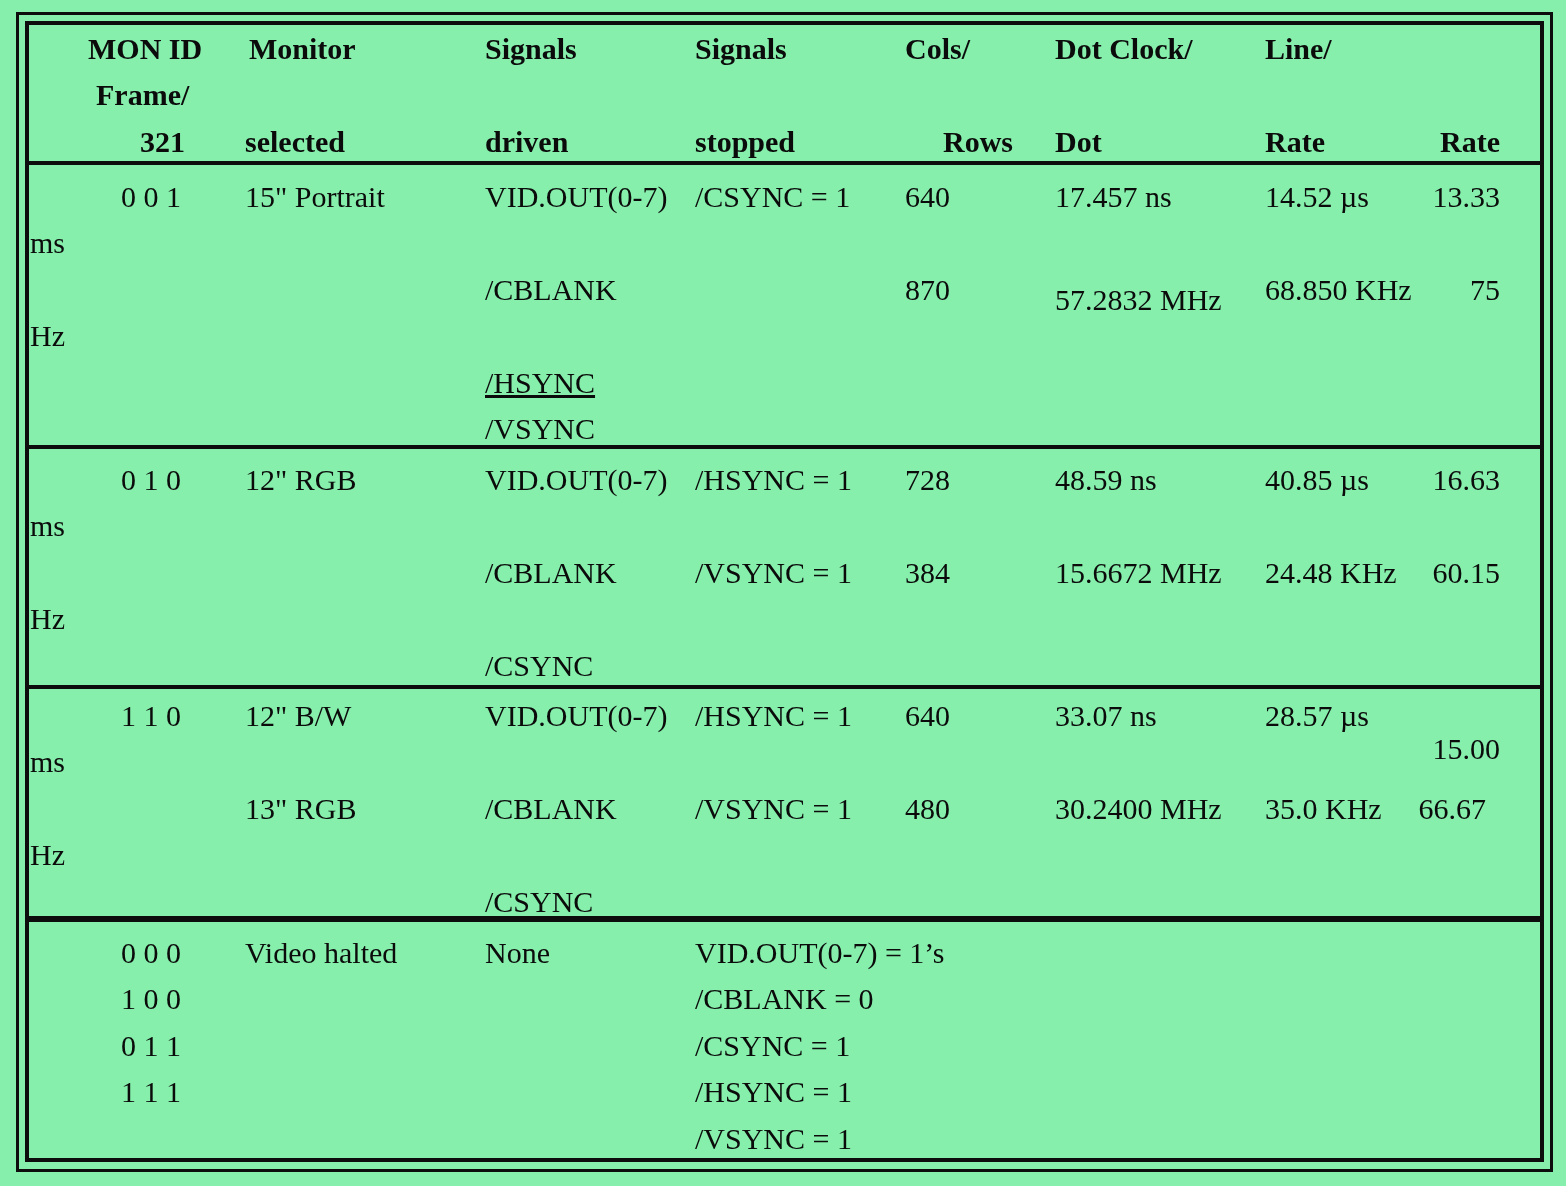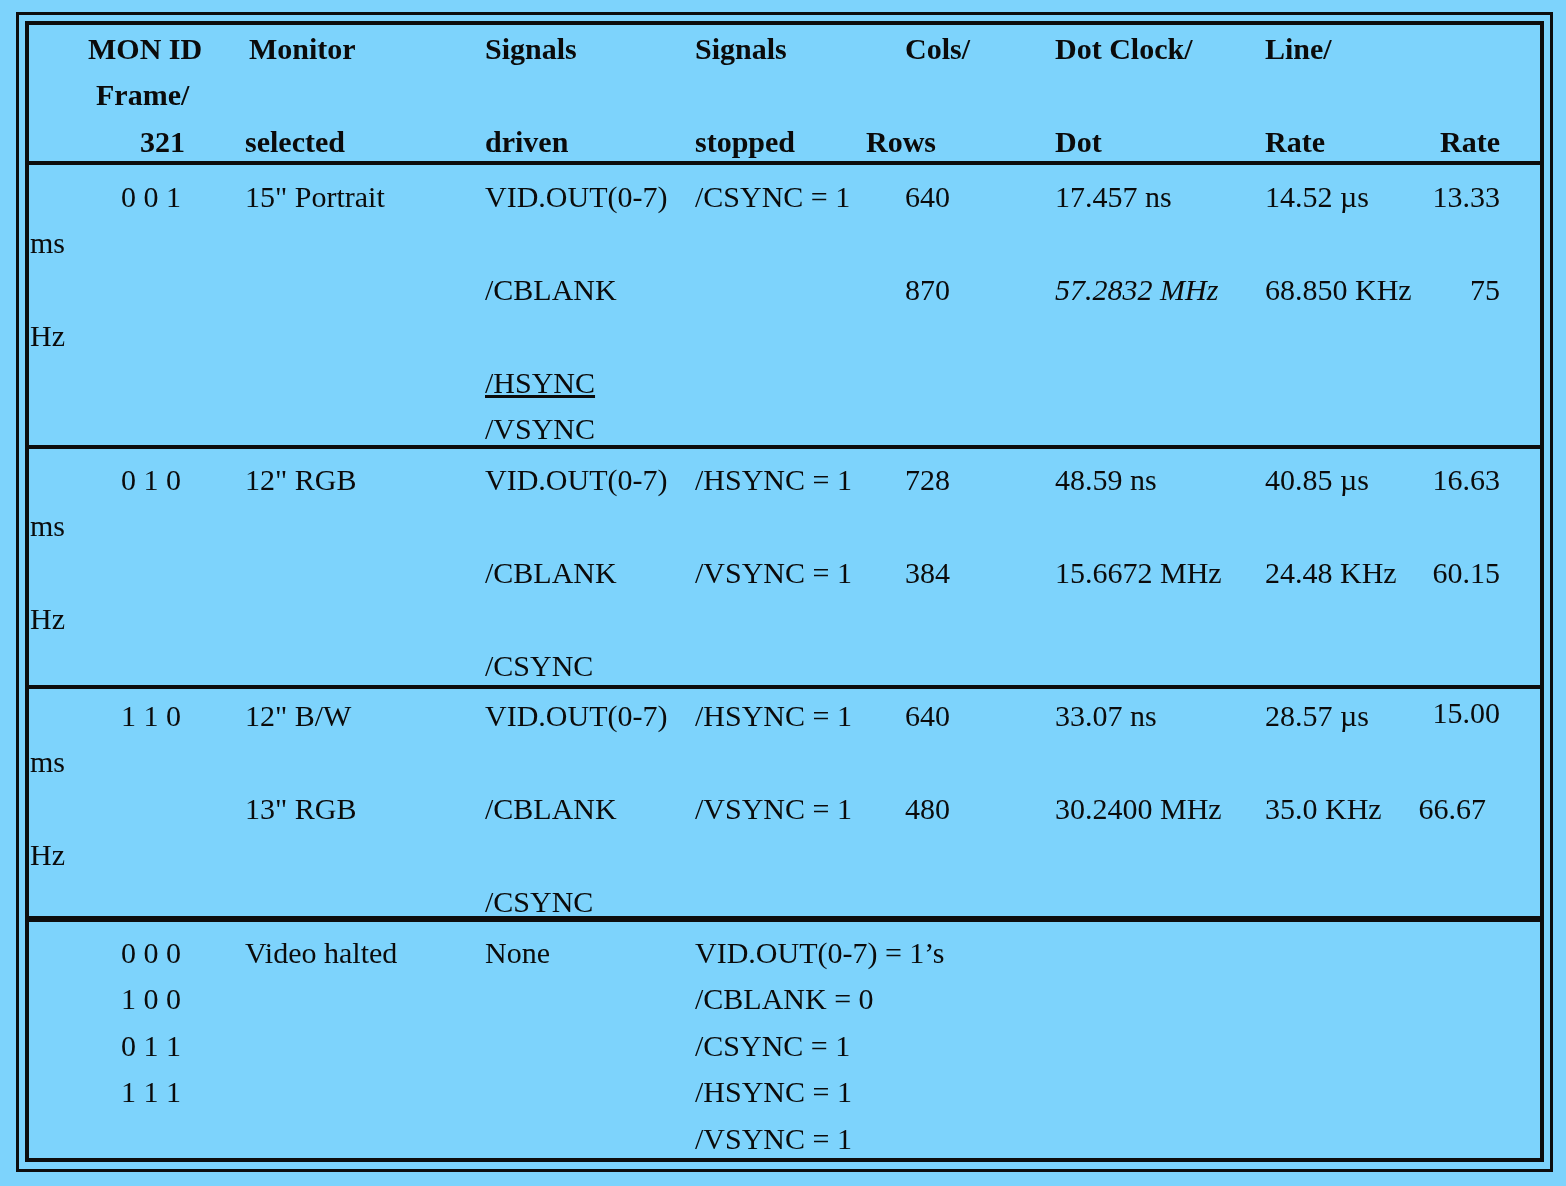--- a/index.html
+++ b/index.html
@@ -1,20 +1,20 @@
 <!DOCTYPE html>
 <html><head>
 <meta charset="utf-8">
 <style>
   html, body { margin: 0; padding: 0; background: #ffffff; }
   .page {
     position: relative;
     width: 1566px;
     height: 1186px;
-    background: #7dd3fc;
+    background: #86efac;
     font-family: "Liberation Serif", serif;
     color: #0b0b0b;
     overflow: hidden;
   }
   .frame { position: absolute; box-sizing: border-box; }
   .frame-outer { left: 16px; top: 12px; width: 1537px; height: 1160px; border: 3px solid #0d0d0d; }
   .frame-inner { left: 25px; top: 21px; width: 1519px; height: 1141px; border: 4px solid #0d0d0d; }
   .sep { position: absolute; left: 29px; width: 1511px; background: #0d0d0d; }
   .cell {
     position: absolute;
@@ -43,36 +43,36 @@
       <span class="cell hdr" style="left: 485px; top: 33.5px;">Signals</span>
       <span class="cell hdr" style="left: 695px; top: 33.5px;">Signals</span>
       <span class="cell hdr" style="left: 905px; top: 33.5px;">Cols/</span>
       <span class="cell hdr" style="left: 1055px; top: 33.5px;">Dot Clock/</span>
       <span class="cell hdr" style="left: 1265px; top: 33.5px;">Line/</span>
       <span class="cell hdr" style="left: 96px; top: 80px;">Frame/</span>
       <span class="cell hdr" style="left: 140px; top: 126.5px;">321</span>
       <span class="cell hdr" style="left: 245px; top: 126.5px;">selected</span>
       <span class="cell hdr" style="left: 485px; top: 126.5px;">driven</span>
       <span class="cell hdr" style="left: 695px; top: 126.5px;">stopped</span>
-      <span class="cell hdr" style="left: 866px; top: 126.5px;">Rows</span>
+      <span class="cell hdr" style="left: 943px; top: 126.5px;">Rows</span>
       <span class="cell hdr" style="left: 1055px; top: 126.5px;">Dot</span>
       <span class="cell hdr" style="left: 1265px; top: 126.5px;">Rate</span>
       <span class="cell hdr" style="right: 66px; top: 126.5px;">Rate</span>
       <span class="cell" style="left: 121px; top: 181.5px; text-align: right;">0 0 1</span>
       <span class="cell" style="left: 245px; top: 181.5px;">15" Portrait</span>
       <span class="cell" style="left: 485px; top: 181.5px;">VID.OUT(0-7)</span>
       <span class="cell" style="left: 695px; top: 181.5px;">/CSYNC = 1</span>
       <span class="cell" style="left: 905px; top: 181.5px;">640</span>
       <span class="cell" style="left: 1055px; top: 181.5px;">17.457 ns</span>
       <span class="cell" style="left: 1265px; top: 181.5px;">14.52 µs</span>
       <span class="cell" style="right: 66px; top: 181.5px;">13.33</span>
       <span class="cell" style="left: 30px; top: 228px;">ms</span>
       <span class="cell" style="left: 485px; top: 274.5px;">/CBLANK</span>
       <span class="cell" style="left: 905px; top: 274.5px;">870</span>
-      <span class="cell" style="left: 1055px; top: 275px; font-style: italic;">57.2832 MHz</span>
+      <span class="cell" style="left: 1055px; top: 285px;">57.2832 MHz</span>
       <span class="cell" style="left: 1265px; top: 274.5px;">68.850 KHz</span>
       <span class="cell" style="right: 66px; top: 274.5px;">75</span>
       <span class="cell" style="left: 30px; top: 321px;">Hz</span>
       <span class="cell" style="left: 485px; top: 367.5px; text-decoration: underline;">/HSYNC</span>
       <span class="cell" style="left: 485px; top: 414px;">/VSYNC</span>
       <span class="cell" style="left: 121px; top: 464.5px;">0 1 0</span>
       <span class="cell" style="left: 245px; top: 464.5px;">12" RGB</span>
       <span class="cell" style="left: 485px; top: 464.5px;">VID.OUT(0-7)</span>
       <span class="cell" style="left: 695px; top: 464.5px;">/HSYNC = 1</span>
       <span class="cell" style="left: 905px; top: 464.5px;">728</span>
@@ -88,21 +88,21 @@
       <span class="cell" style="right: 66px; top: 557.5px;">60.15</span>
       <span class="cell" style="left: 30px; top: 604px;">Hz</span>
       <span class="cell" style="left: 485px; top: 650.5px;">/CSYNC</span>
       <span class="cell" style="left: 121px; top: 700.5px;">1 1 0</span>
       <span class="cell" style="left: 245px; top: 700.5px;">12" B/W</span>
       <span class="cell" style="left: 485px; top: 700.5px;">VID.OUT(0-7)</span>
       <span class="cell" style="left: 695px; top: 700.5px;">/HSYNC = 1</span>
       <span class="cell" style="left: 905px; top: 700.5px;">640</span>
       <span class="cell" style="left: 1055px; top: 700.5px;">33.07 ns</span>
       <span class="cell" style="left: 1265px; top: 700.5px;">28.57 µs</span>
-      <span class="cell" style="right: 66px; top: 698px;">15.00</span>
+      <span class="cell" style="right: 66px; top: 734px;">15.00</span>
       <span class="cell" style="left: 30px; top: 747px;">ms</span>
       <span class="cell" style="left: 245px; top: 793.5px;">13" RGB</span>
       <span class="cell" style="left: 485px; top: 793.5px;">/CBLANK</span>
       <span class="cell" style="left: 695px; top: 793.5px;">/VSYNC = 1</span>
       <span class="cell" style="left: 905px; top: 793.5px;">480</span>
       <span class="cell" style="left: 1055px; top: 793.5px;">30.2400 MHz</span>
       <span class="cell" style="left: 1265px; top: 793.5px;">35.0 KHz</span>
       <span class="cell" style="right: 80px; top: 793.5px;">66.67</span>
       <span class="cell" style="left: 30px; top: 840px;">Hz</span>
       <span class="cell" style="left: 485px; top: 886.5px;">/CSYNC</span>

